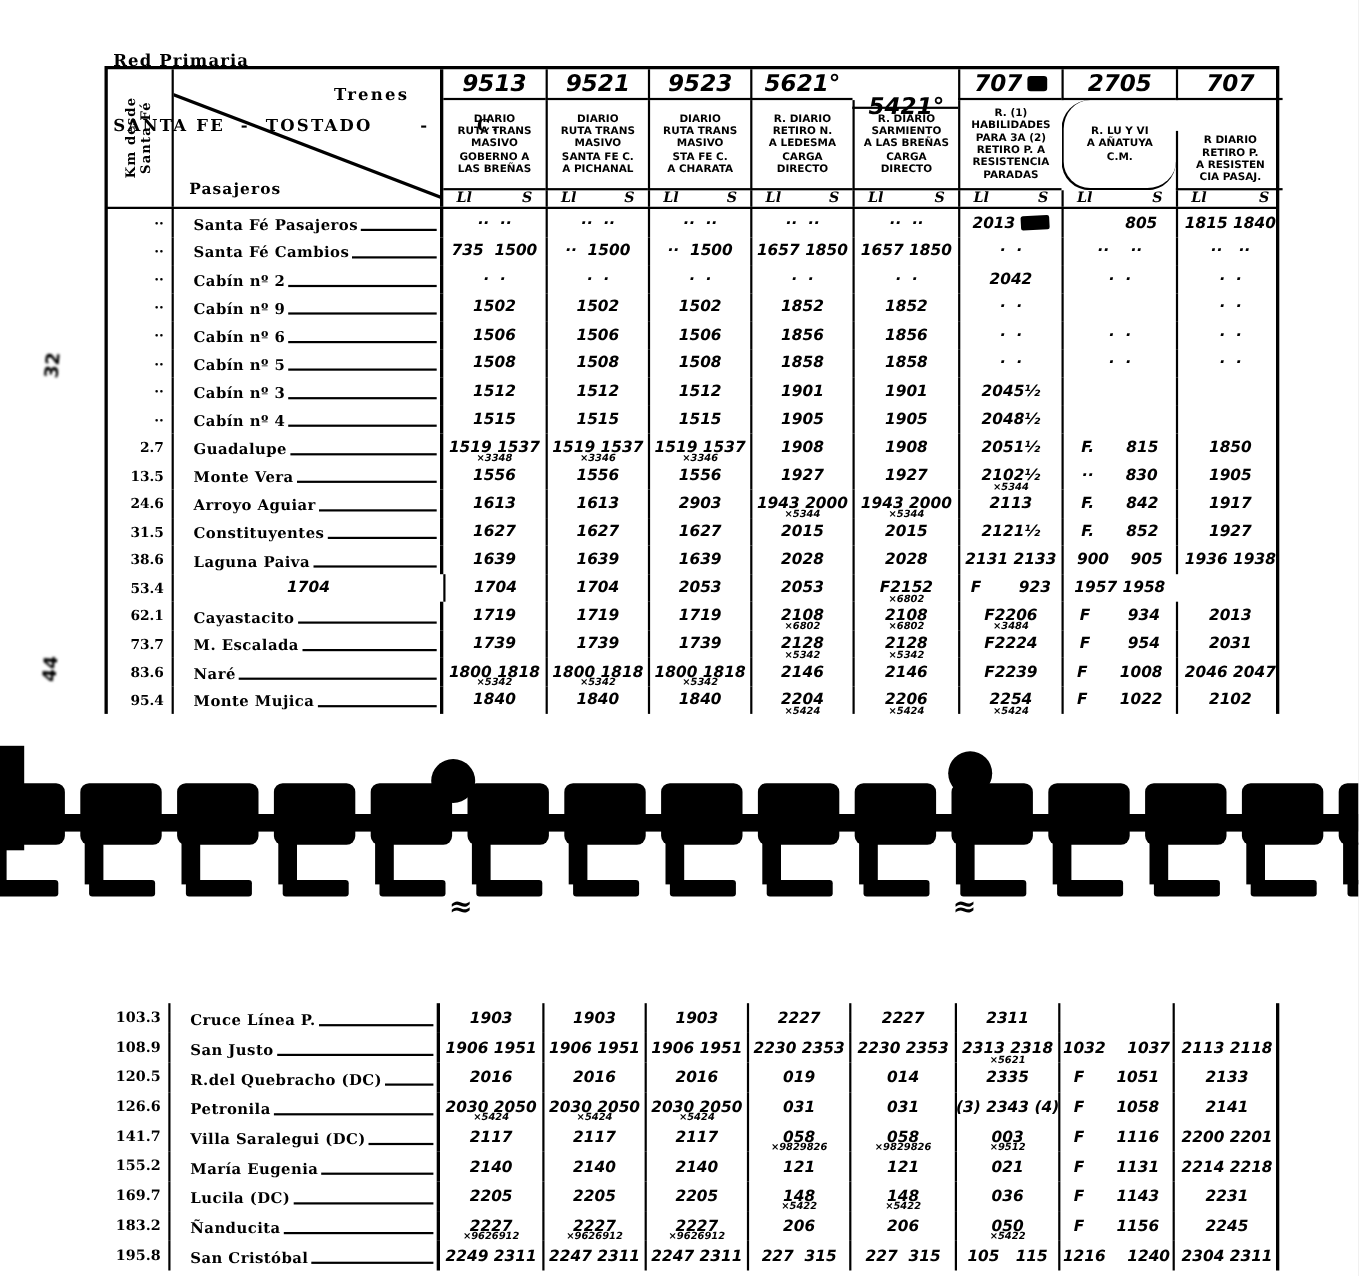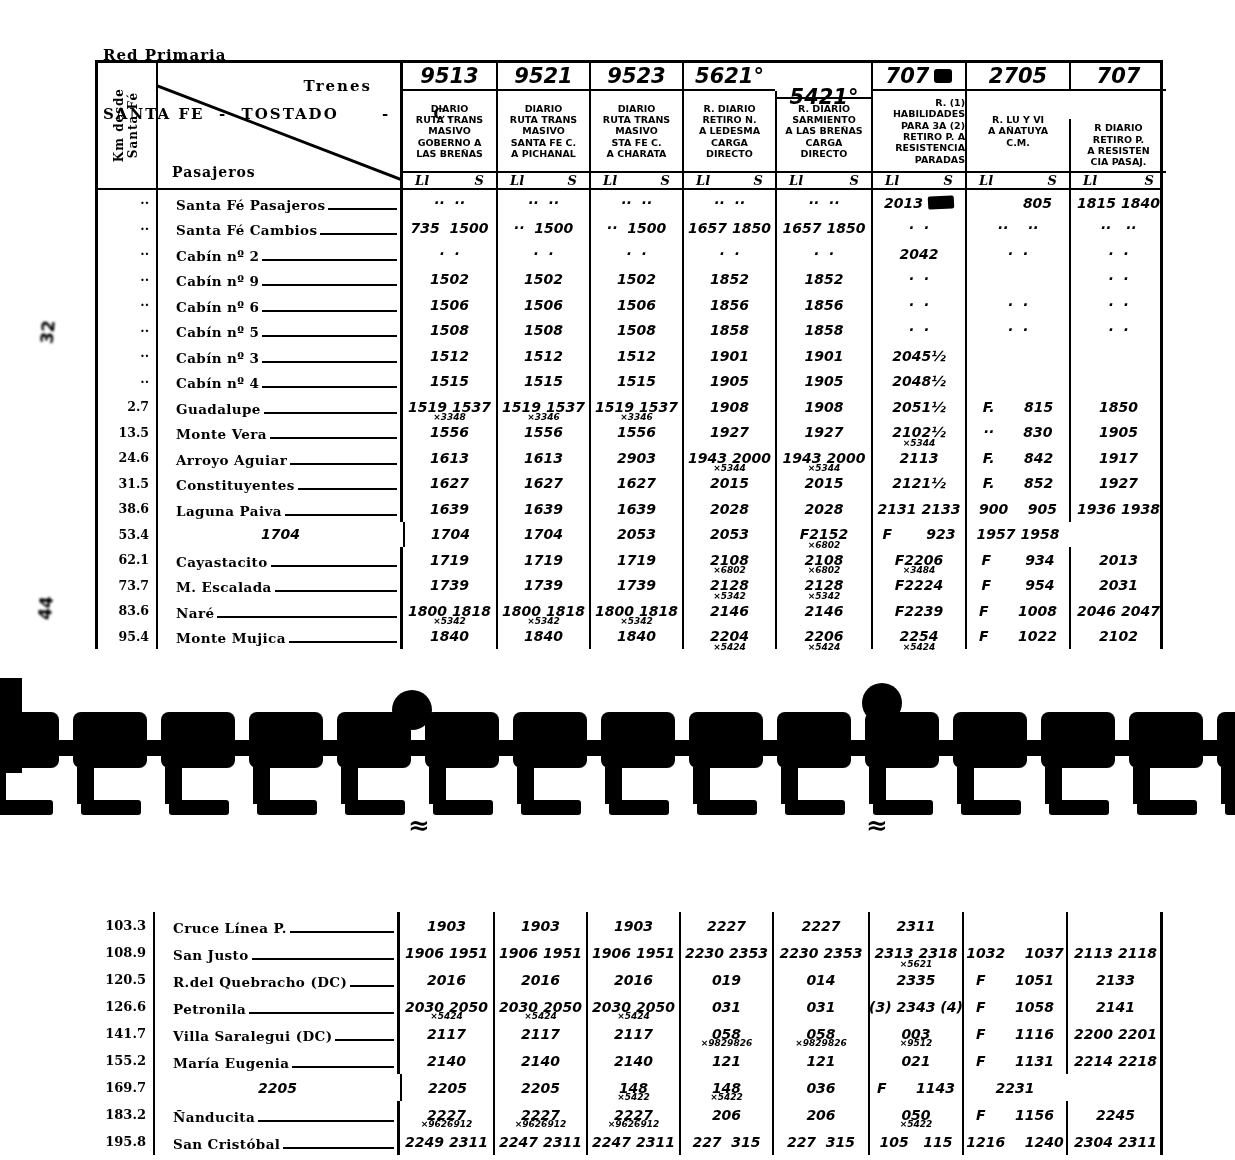--- a/index.html
+++ b/index.html
@@ -157,34 +157,34 @@
         <div>SARMIENTO</div>
         <div>A LAS BREÑAS</div>
         <div>CARGA</div>
         <div>DIRECTO</div>
       </div>
       <div class="h-lls" style="grid-column: 7;">
         <span>Ll</span>
         <span>S</span>
       </div>
       <div class="h-num" style="grid-column: 8;"><span>707</span><span class="blob"></span></div>
-      <div class="h-desc" style="grid-column: 8; align-items: flex-end;">
+      <div class="h-desc" style="grid-column: 8;">
         <div>R.        (1)</div>
         <div>HABILIDADES</div>
         <div>PARA 3A  (2)</div>
         <div>RETIRO P. A</div>
         <div>RESISTENCIA</div>
         <div>PARADAS</div>
       </div>
       <div class="h-lls" style="grid-column: 8;">
         <span>Ll</span>
         <span>S</span>
       </div>
       <div class="h-num" style="grid-column: 9;"><span>2705</span></div>
-      <div class="h-desc" style="grid-column: 9;">
+      <div class="h-desc" style="grid-column: 9; border-radius: 26px;">
         <div>R. LU Y VI</div>
         <div>A AÑATUYA</div>
         <div>C.M.</div>
       </div>
       <div class="h-lls" style="grid-column: 9;">
         <span>Ll</span>
         <span>S</span>
       </div>
       <div class="h-num" style="grid-column: 10;"><span>707</span></div>
       <div class="h-desc" style="grid-column: 10; margin-top: 28px;">
@@ -974,20 +974,24 @@
         </div>
         <div class="cell">
           <span class="v">F      1131</span>
         </div>
         <div class="cell">
           <span class="v">2214 2218</span>
         </div>
       </div>
       <div class="row">
         <div class="c-km">169.7</div>
+        <div class="c-st">
+          <span class="nm">Lucila (DC)</span>
+          <span class="ul"></span>
+        </div>
         <div class="cell first">
           <span class="v">2205</span>
         </div>
         <div class="cell">
           <span class="v">2205</span>
         </div>
         <div class="cell">
           <span class="v">2205</span>
         </div>
         <div class="cell">

